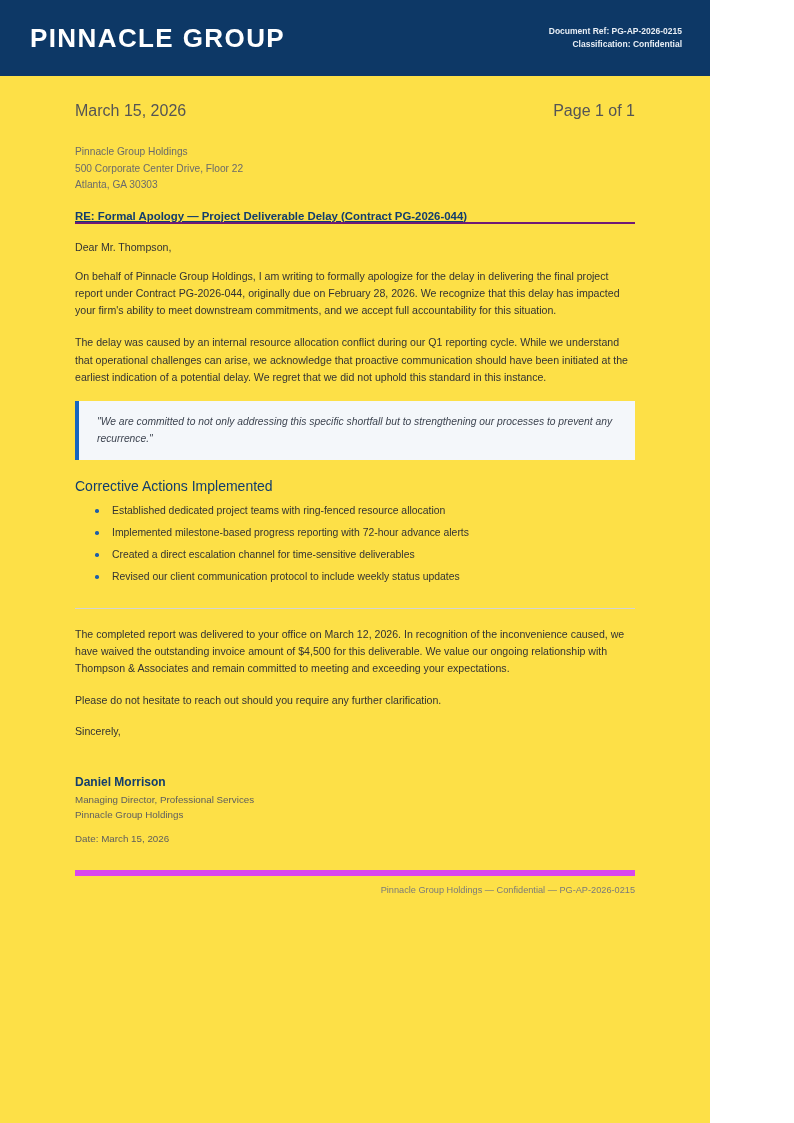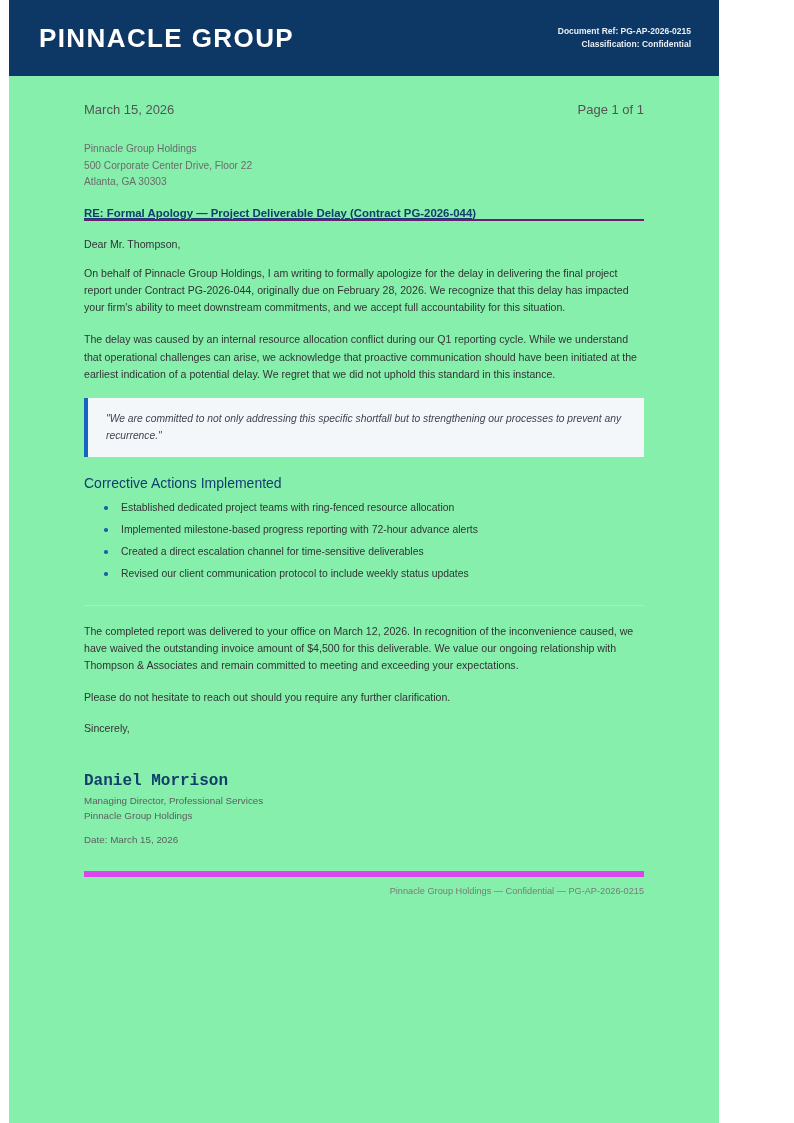--- a/index.html
+++ b/index.html
@@ -11,24 +11,23 @@
     width: 794px;
     height: 1123px;
     font-family: "Liberation Sans", sans-serif;
     color: #333333;
     -webkit-font-smoothing: antialiased;
   }
   .page {
     position: relative;
     width: 710px;
     height: 1123px;
-    background: #86efac;
+    background: #fde047;
     box-sizing: border-box;
     overflow: hidden;
-    margin-left: 9px;
   }
 
   
   .doc-header {
     background: #0d3866;
     height: 76px;
     padding: 0 28px 0 30px;
     display: flex;
     align-items: center;
     justify-content: space-between;
@@ -52,21 +51,21 @@
 
   
   .content {
     padding: 26px 75px 0 75px;
     box-sizing: border-box;
   }
   .meta-row {
     display: flex;
     justify-content: space-between;
     align-items: baseline;
-    font-size: 13px;
+    font-size: 16px;
     color: #555555;
     margin-bottom: 24px;
   }
   .meta-row .page-num { color: #555555; }
 
   .address-block {
     font-size: 10.2px;
     line-height: 1.62;
     margin-bottom: 16px;
   }
@@ -148,24 +147,23 @@
   }
 
   
   .sign-off {
     font-size: 10.6px;
     color: #333333;
     margin: 0 0 38px 0;
   }
   .sig-name {
     color: #123d6d;
-    font-size: 16px;
+    font-size: 12px;
     font-weight: bold;
     margin-bottom: 3px;
-    font-family: Liberation Mono, monospace;
   }
   .sig-line {
     font-size: 9.8px;
     color: #5e5e5e;
     line-height: 1.55;
   }
   .sig-date {
     font-size: 9.8px;
     color: #5e5e5e;
     margin-top: 11px;

